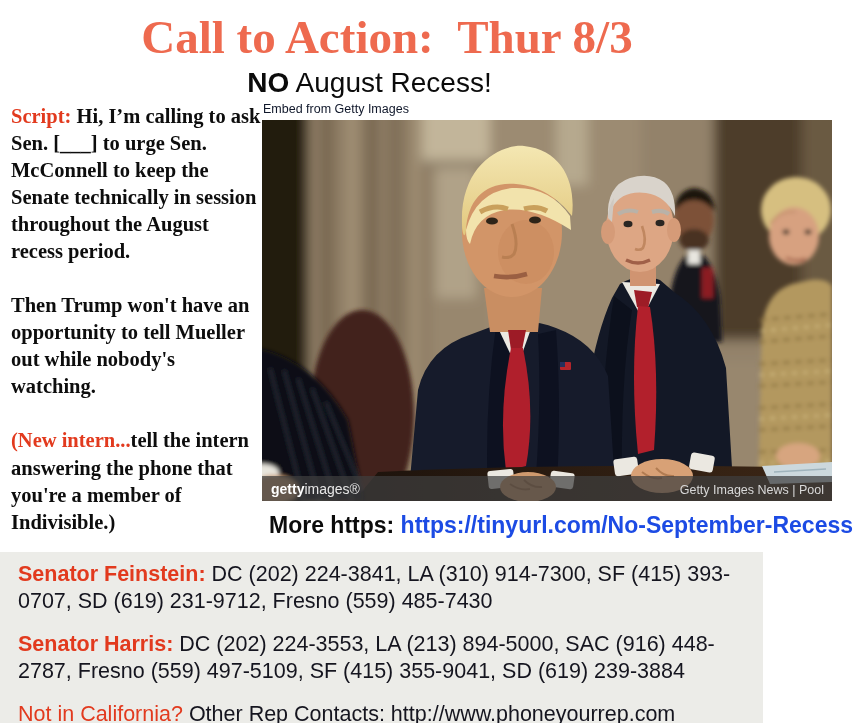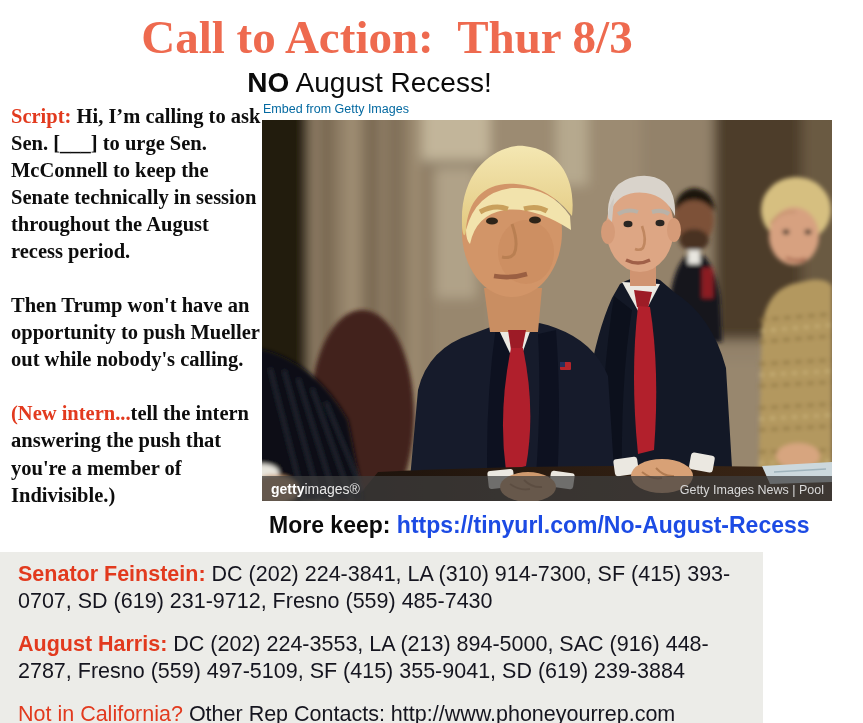--- a/index.html
+++ b/index.html
@@ -17,21 +17,21 @@
   
   .script-col{position:absolute;left:11px;top:103px;width:252px;
               font-family:"Liberation Serif",serif;font-weight:bold;
               font-size:20.5px;line-height:1.32;color:#0d0d0d;}
   .script-col p{margin:0 0 27px 0;}
   .script-col p:last-child{margin-bottom:0;}
   .red{color:#E23A1E;}
 
   
   .photo-wrap{position:absolute;left:262px;top:102px;width:570px;margin:0;}
-  .embed-caption{font-size:12.5px;color:#0369a1;margin:0 0 4px 1px;}
+  .embed-caption{font-size:12.5px;color:#0f172a;margin:0 0 4px 1px;}
   svg.photo{display:block;width:570px;height:381px;background:#98876e;}
 
   
   .moreinfo{position:absolute;left:269px;top:512px;font-size:23px;font-weight:bold;color:#0b0b0b;}
   .moreinfo a{color:#1C4BE4;text-decoration:none;}
 
   
   .contacts-panel{position:absolute;left:0;top:552px;width:763px;height:171px;
                   background:#ECECE8;box-sizing:border-box;padding:9px 20px 0 18px;}
   .contact-row{font-size:21.5px;line-height:27px;color:#15151f;margin:0 0 16px 0;max-width:815px;}
@@ -42,22 +42,22 @@
 </head>
 <body>
 
 <div id="page">
 
   <div class="title">Call to Action: Thur 8/3</div>
   <div class="subtitle"><span class="b">NO</span><span> August Recess!</span></div>
 
   <div class="script-col">
     <p><span class="red">Script:</span><span> Hi, I’m calling to ask Sen. [___] to urge Sen. McConnell to keep the Senate technically in session throughout the August recess period.</span></p>
-    <p>Then Trump won't have an opportunity to push Mueller out while nobody's calling.</p>
-    <p><span class="red">(New intern...</span><span>tell the intern answering the push that you're a member of Indivisible.)</span></p>
+    <p>Then Trump won't have an opportunity to tell Mueller out while nobody's watching.</p>
+    <p><span class="red">(New intern...</span><span>tell the intern answering the phone that you're a member of Indivisible.)</span></p>
   </div>
 
   <figure class="photo-wrap">
     <div class="embed-caption">Embed from Getty Images</div>
 
     <svg class="photo" viewBox="0 0 570 381" xmlns="http://www.w3.org/2000/svg">
       <defs>
         <filter id="bgblur" x="-10%" y="-10%" width="120%" height="120%">
             <feGaussianBlur stdDeviation="6"></feGaussianBlur>
           </filter>
@@ -212,21 +212,21 @@
       </g>
 
       <g>
         <rect x="0" y="356" width="570" height="25" fill="#3f3f3f" opacity="0.72"></rect>
         <text x="9" y="374" font-family="Liberation Sans, sans-serif" font-size="14" fill="#ffffff"><tspan font-weight="bold">getty</tspan><tspan font-weight="normal" fill="#e6e6e6">images®</tspan></text>
         <text x="562" y="374" text-anchor="end" font-family="Liberation Sans, sans-serif" font-size="12.5" fill="#d8d8d8">Getty Images News | Pool</text>
       </g>
     </svg>
   </figure>
 
-  <div class="moreinfo"><span>More keep: </span><a href="#">https://tinyurl.com/No-August-Recess</a></div>
+  <div class="moreinfo"><span>More https: </span><a href="#">https://tinyurl.com/No-September-Recess</a></div>
 
   <div class="contacts-panel">
     <p class="contact-row"><span class="lbl">Senator Feinstein:</span><span> DC (202) 224-3841, LA (310) 914-7300, SF (415) 393-0707, SD (619) 231-9712, Fresno (559) 485-7430</span></p>
-    <p class="contact-row"><span class="lbl">August Harris:</span><span> DC (202) 224-3553, LA (213) 894-5000, SAC (916) 448-2787, Fresno (559) 497-5109, SF (415) 355-9041, SD (619) 239-3884</span></p>
+    <p class="contact-row"><span class="lbl">Senator Harris:</span><span> DC (202) 224-3553, LA (213) 894-5000, SAC (916) 448-2787, Fresno (559) 497-5109, SF (415) 355-9041, SD (619) 239-3884</span></p>
     <p class="contact-row plain"><span class="lbl">Not in California?</span><span> Other Rep Contacts: http://www.phoneyourrep.com</span></p>
   </div>
 
 </div>
 
 </body></html>

